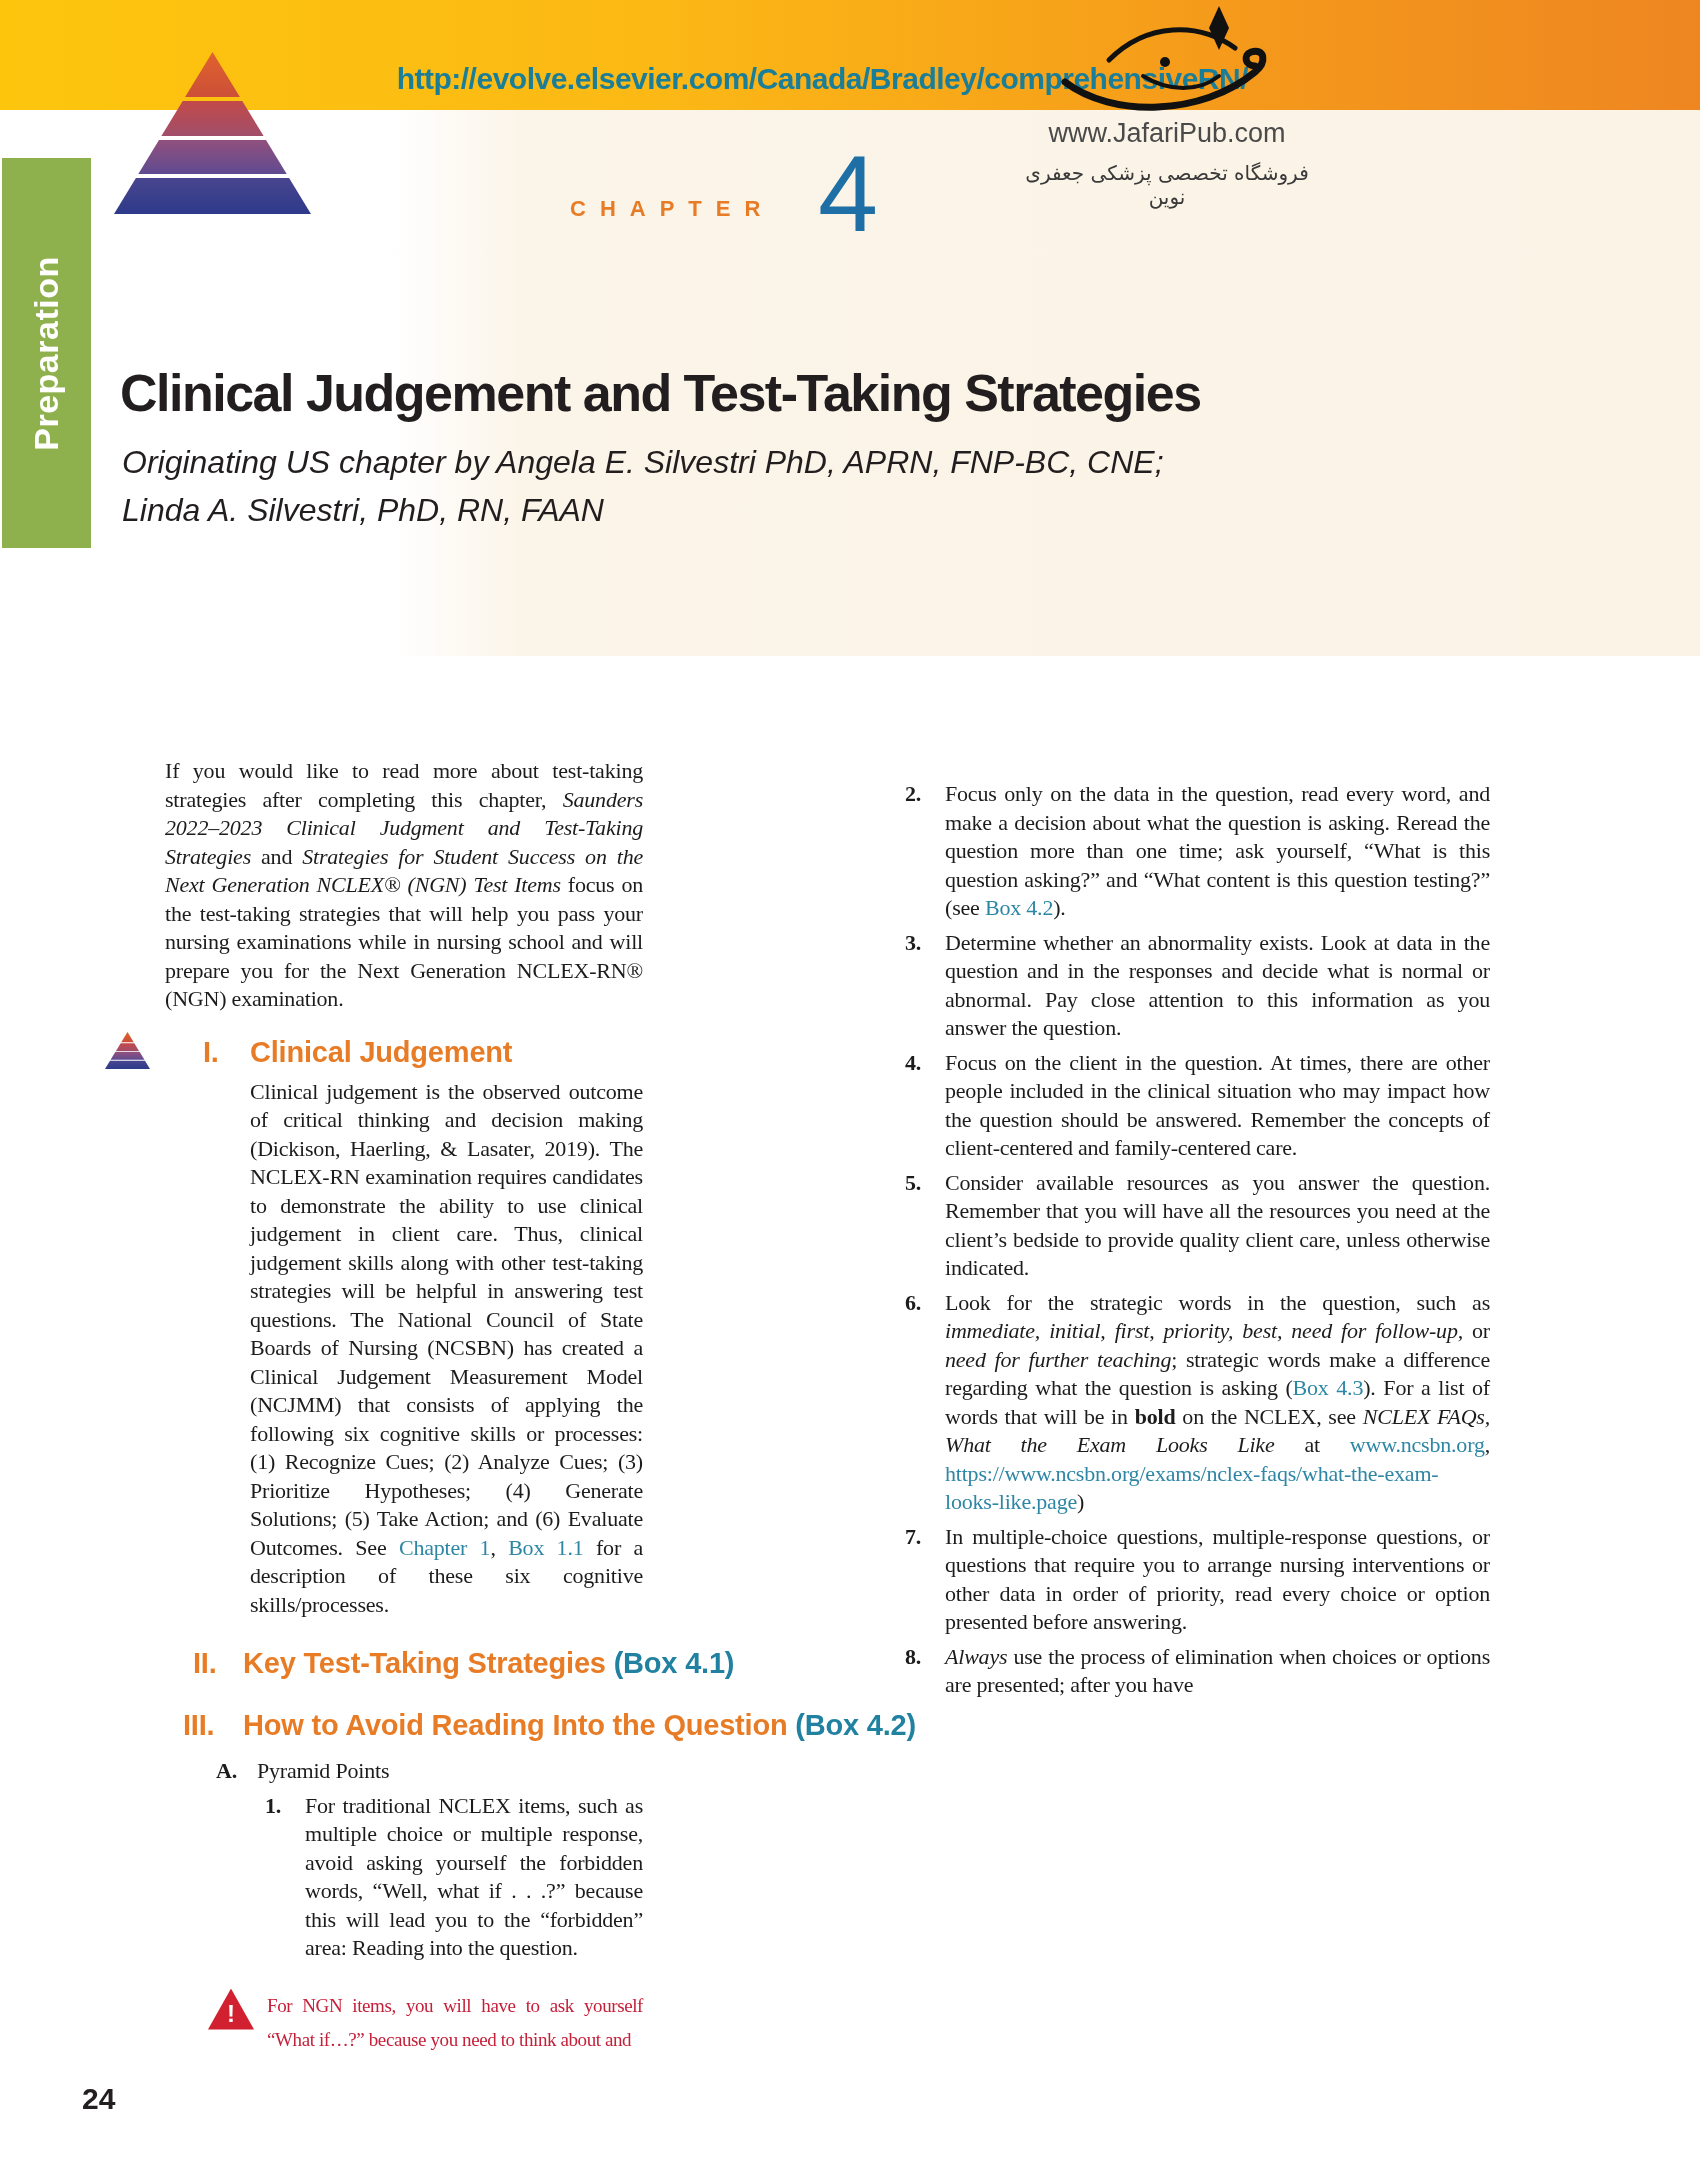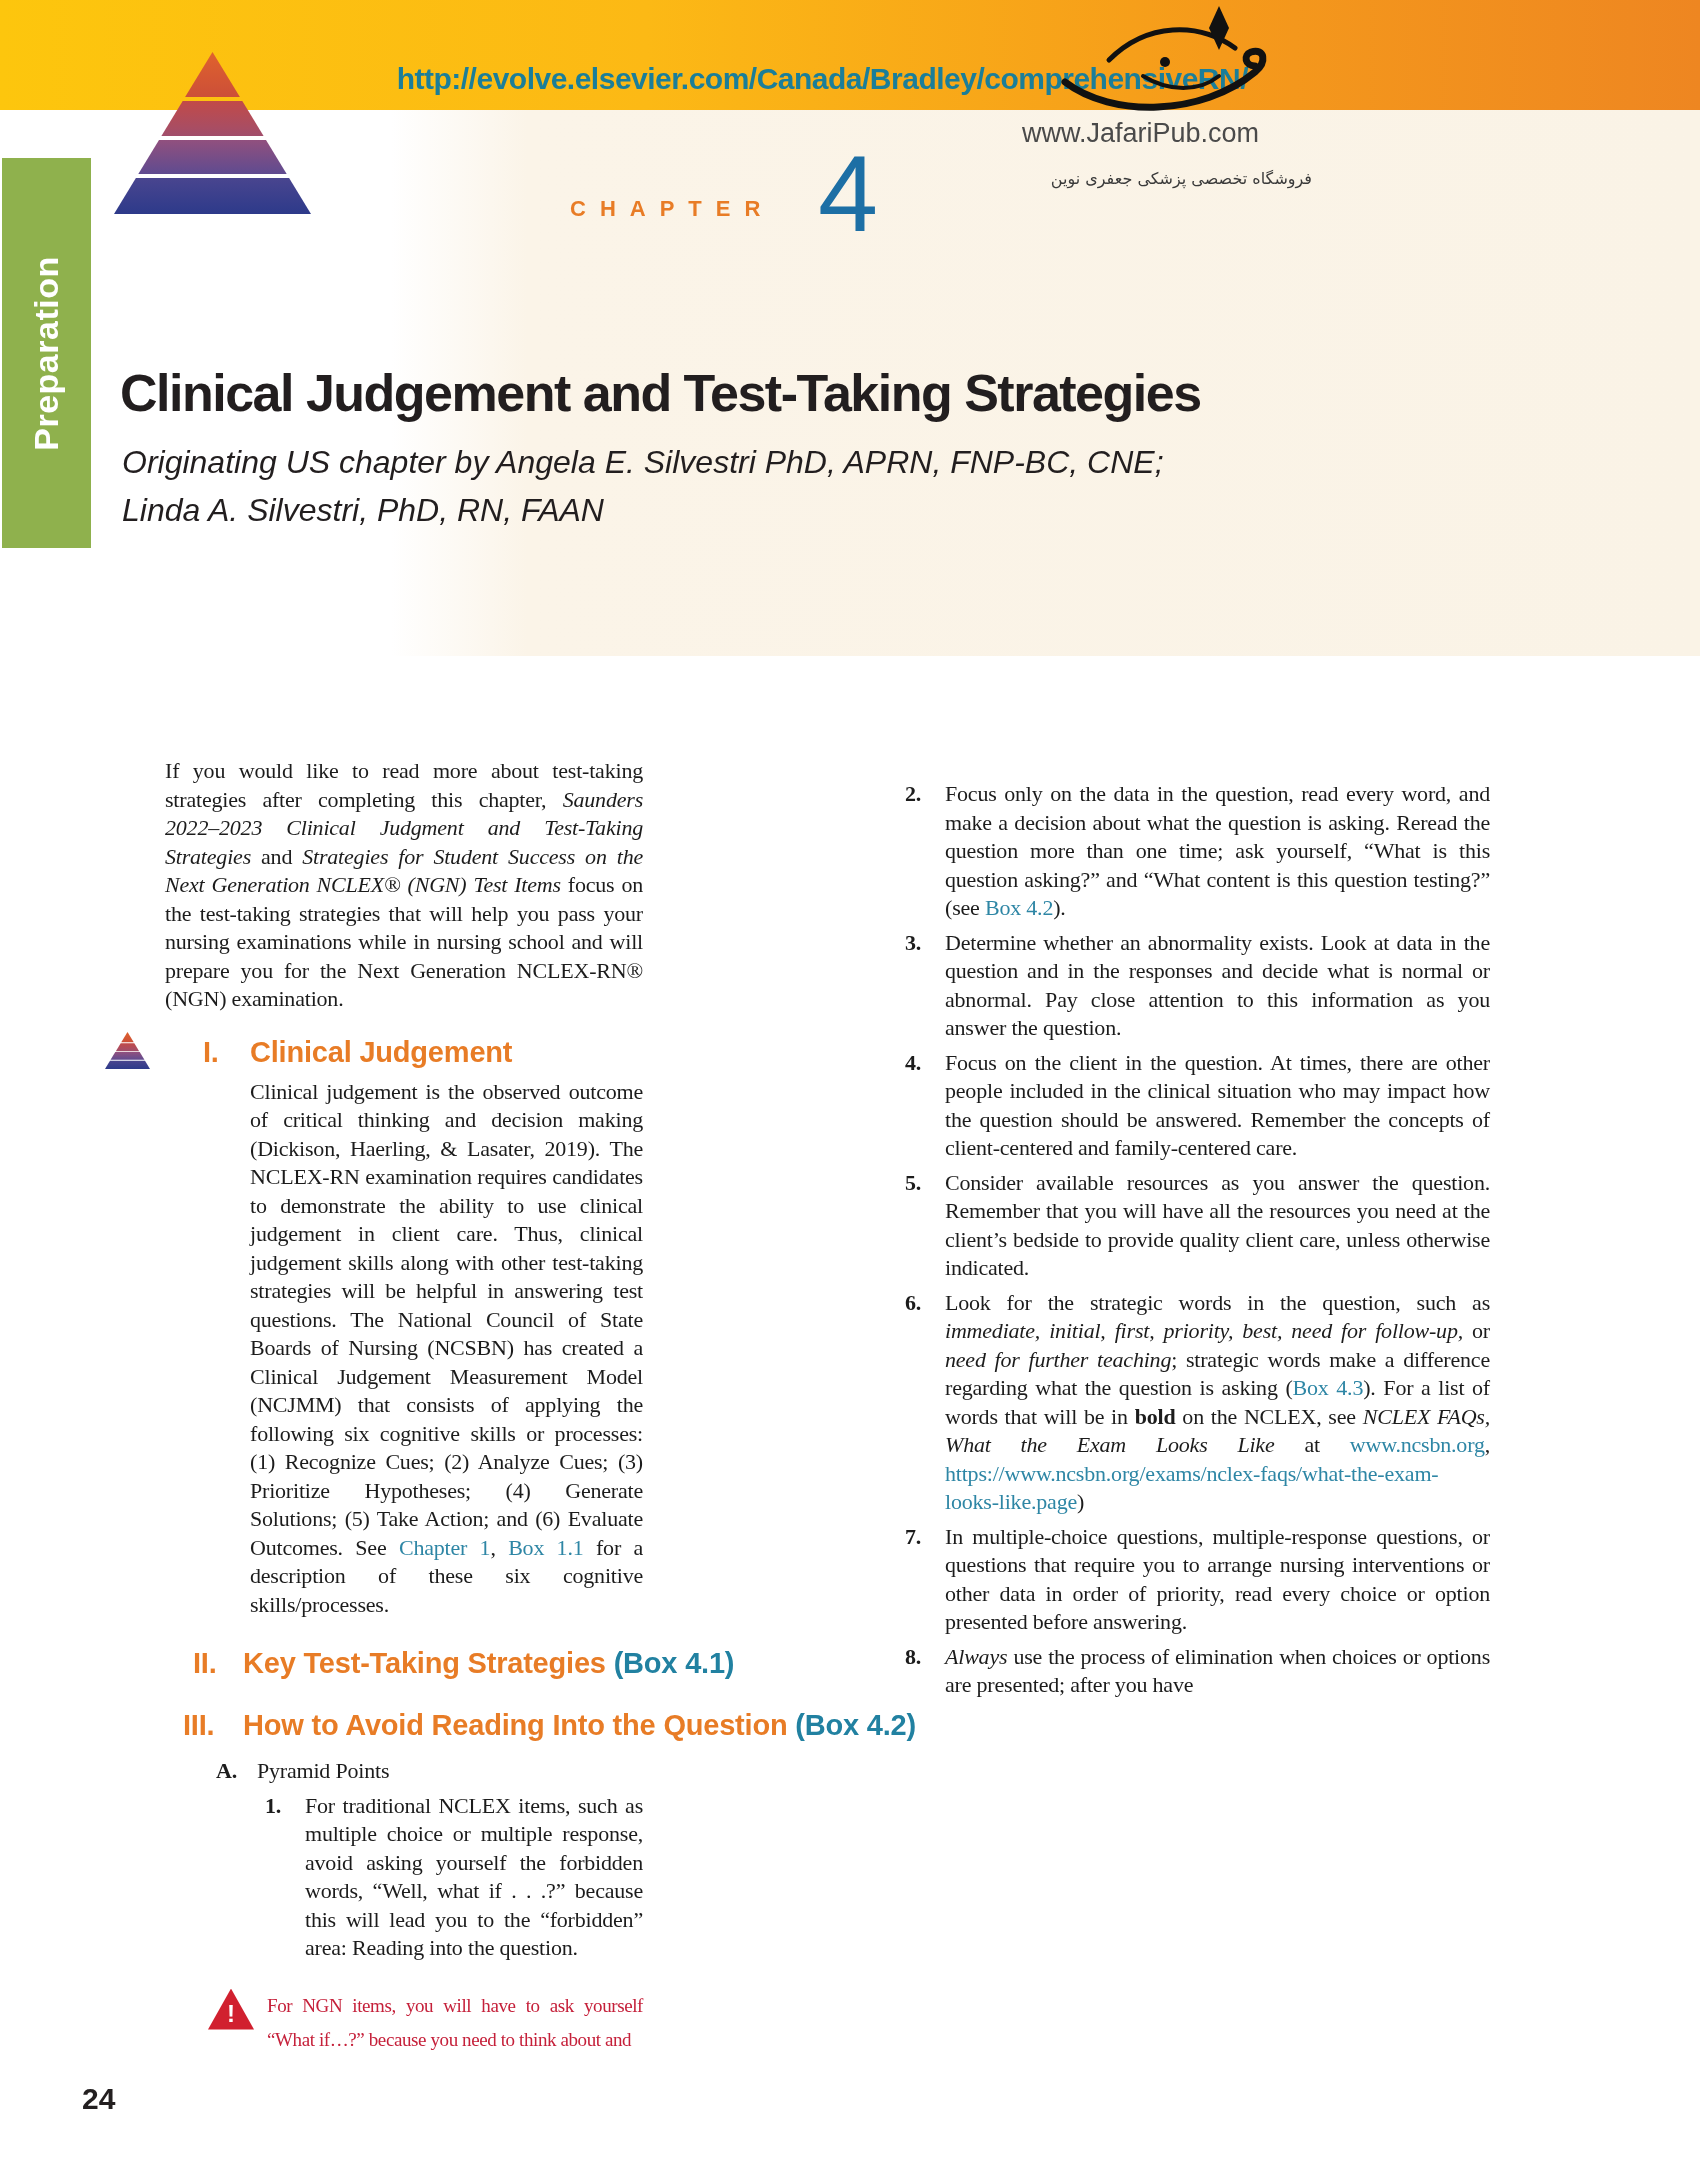--- a/index.html
+++ b/index.html
@@ -8,24 +8,24 @@
   
   .banner{position:absolute;left:0;top:0;width:1700px;height:110px;
           background:linear-gradient(90deg,#fdc60d 0%,#fcb915 38%,#f59a1b 72%,#ee8621 100%);}
   .banner-url{position:absolute;top:62px;right:452px;
           font-family:"Liberation Sans",sans-serif;font-weight:bold;font-size:30px;
           letter-spacing:-0.5px;color:#1b7e99;white-space:nowrap;}
   
   .art-bg{position:absolute;left:0;top:110px;width:1700px;height:546px;
           background:linear-gradient(90deg,#ffffff 0%,#ffffff 23%,#fbf4e8 31%,#faf3e6 100%);}
   
-  .logo{position:absolute;left:1022px;top:4px;width:290px;}
+  .logo{position:absolute;left:1022px;top:4px;width:290px;text-align:center;}
   .logo svg{display:block;margin:0 auto;}
   .logo-site{font-family:"Liberation Sans",sans-serif;font-size:27px;color:#4a4a4a;margin-top:-4px;}
-  .logo-fa{font-family:"DejaVu Sans",sans-serif;font-size:16px;color:#3a3a3a;margin-top:20px;direction:rtl;}
+  .logo-fa{font-family:"DejaVu Sans",sans-serif;font-size:20px;color:#3a3a3a;margin-top:12px;direction:rtl;}
   
   .green-tab{position:absolute;left:2px;top:158px;width:89px;height:390px;background:#8fb14d;
           display:flex;align-items:center;justify-content:center;}
   .green-tab span{transform:rotate(-90deg);white-space:nowrap;color:#ffffff;
           font-family:"Liberation Sans",sans-serif;font-weight:bold;font-size:34px;letter-spacing:0.5px;}
   
   .pyramid-lg{position:absolute;left:114px;top:52px;}
   
   .chapter-label{position:absolute;left:570px;top:196px;font-family:"Liberation Sans",sans-serif;
           font-weight:bold;font-size:22px;letter-spacing:14px;color:#e87c26;}

